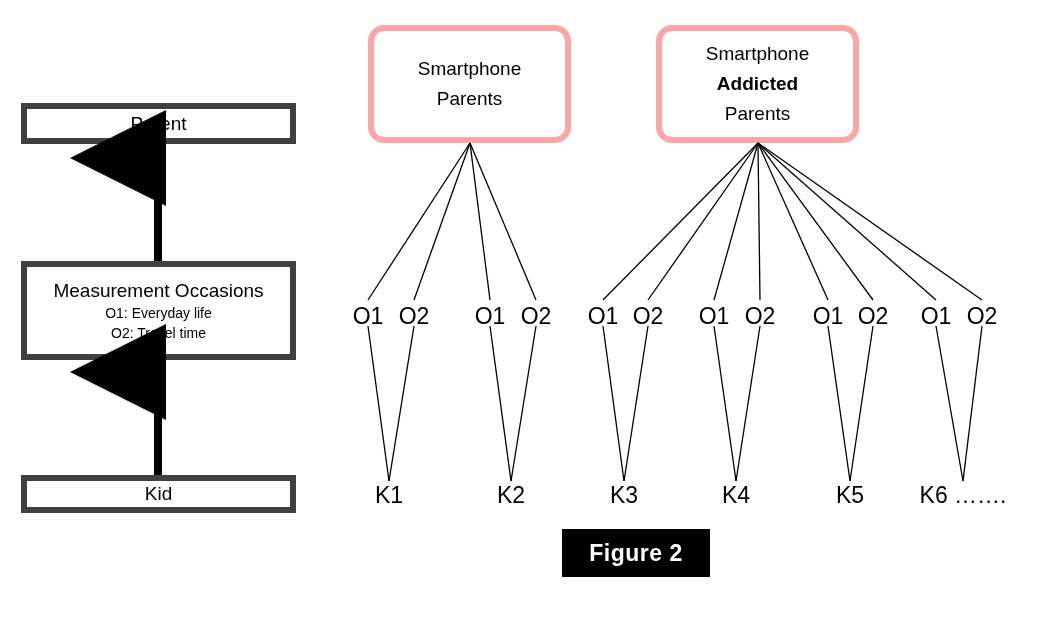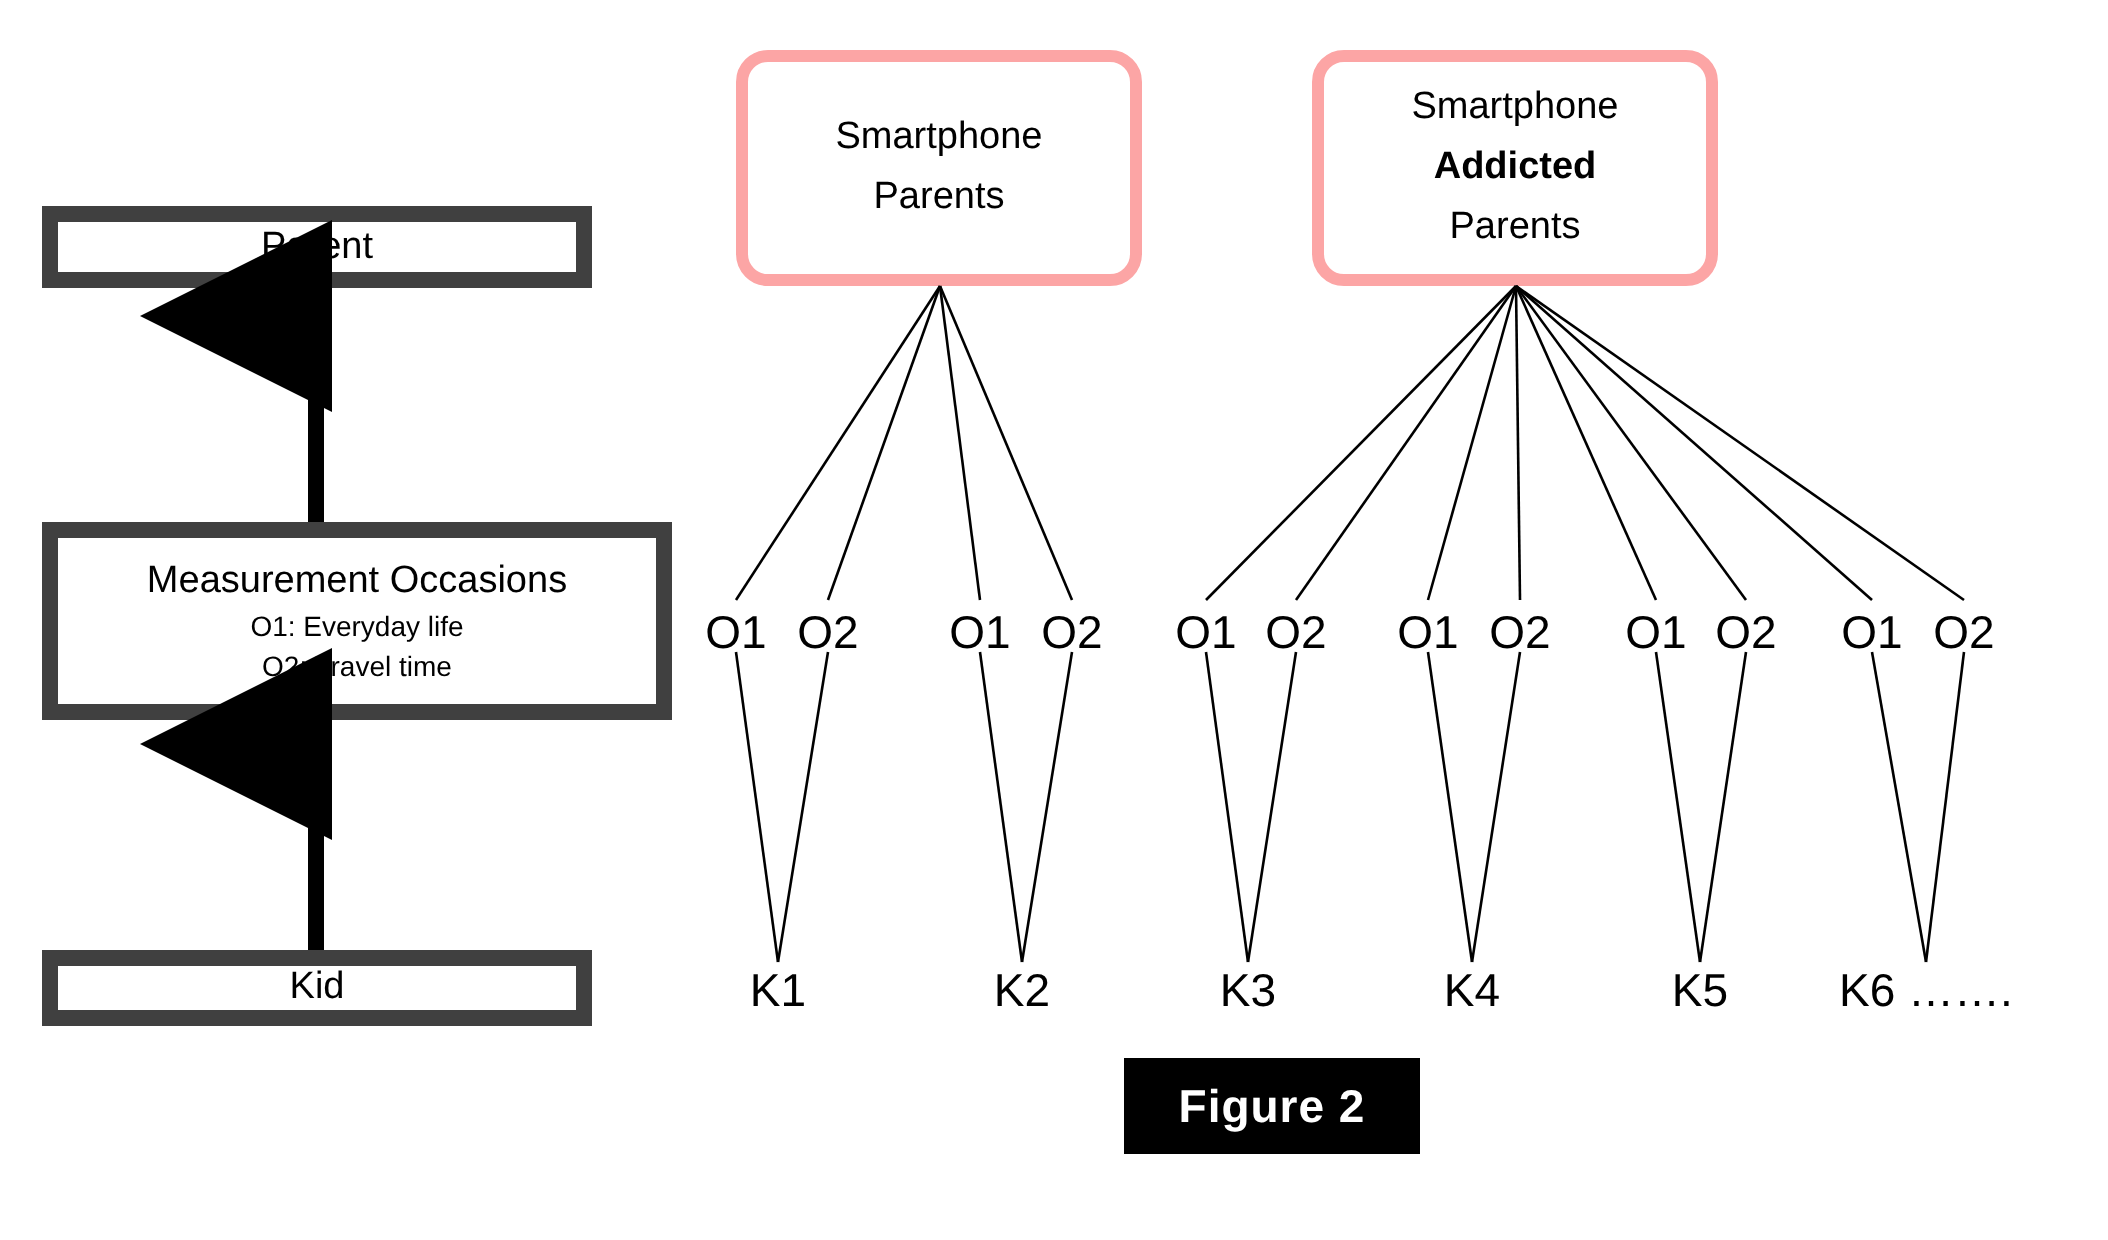--- a/index.html
+++ b/index.html
@@ -22,21 +22,21 @@
     position: absolute;
     left: 0;
     top: 0;
     width: 1054px;
     height: 620px;
     pointer-events: none;
   }
   .hier-box {
     position: absolute;
     box-sizing: border-box;
-    border: 8px solid #404040;
+    border: 6px solid #404040;
     background: #ffffff;
     display: flex;
     flex-direction: column;
     align-items: center;
     justify-content: center;
     text-align: center;
   }
   .hier-title {
     font-size: 19px;
     line-height: 24px;
@@ -89,21 +89,21 @@
 </style>
 </head>
 <body>
 
 <div id="figure-root">
 
   <div class="hier-box" id="box-parent" style="left:21px; top:103px; width:275px; height:41px;">
     <div class="hier-title">Parent</div>
   </div>
 
-  <div class="hier-box" id="box-measurement" style="left:21px; top:261px; width:315px; height:99px;">
+  <div class="hier-box" id="box-measurement" style="left:21px; top:261px; width:275px; height:99px;">
     <div class="hier-title">Measurement Occasions</div>
     <div class="hier-sub">O1: Everyday life</div>
     <div class="hier-sub">O2: Travel time</div>
   </div>
 
   <div class="hier-box" id="box-kid" style="left:21px; top:475px; width:275px; height:38px;">
     <div class="hier-title">Kid</div>
   </div>
 
   <div class="group-box" id="group-non-addicted" style="left:368px; top:25px; width:203px; height:118px;">

